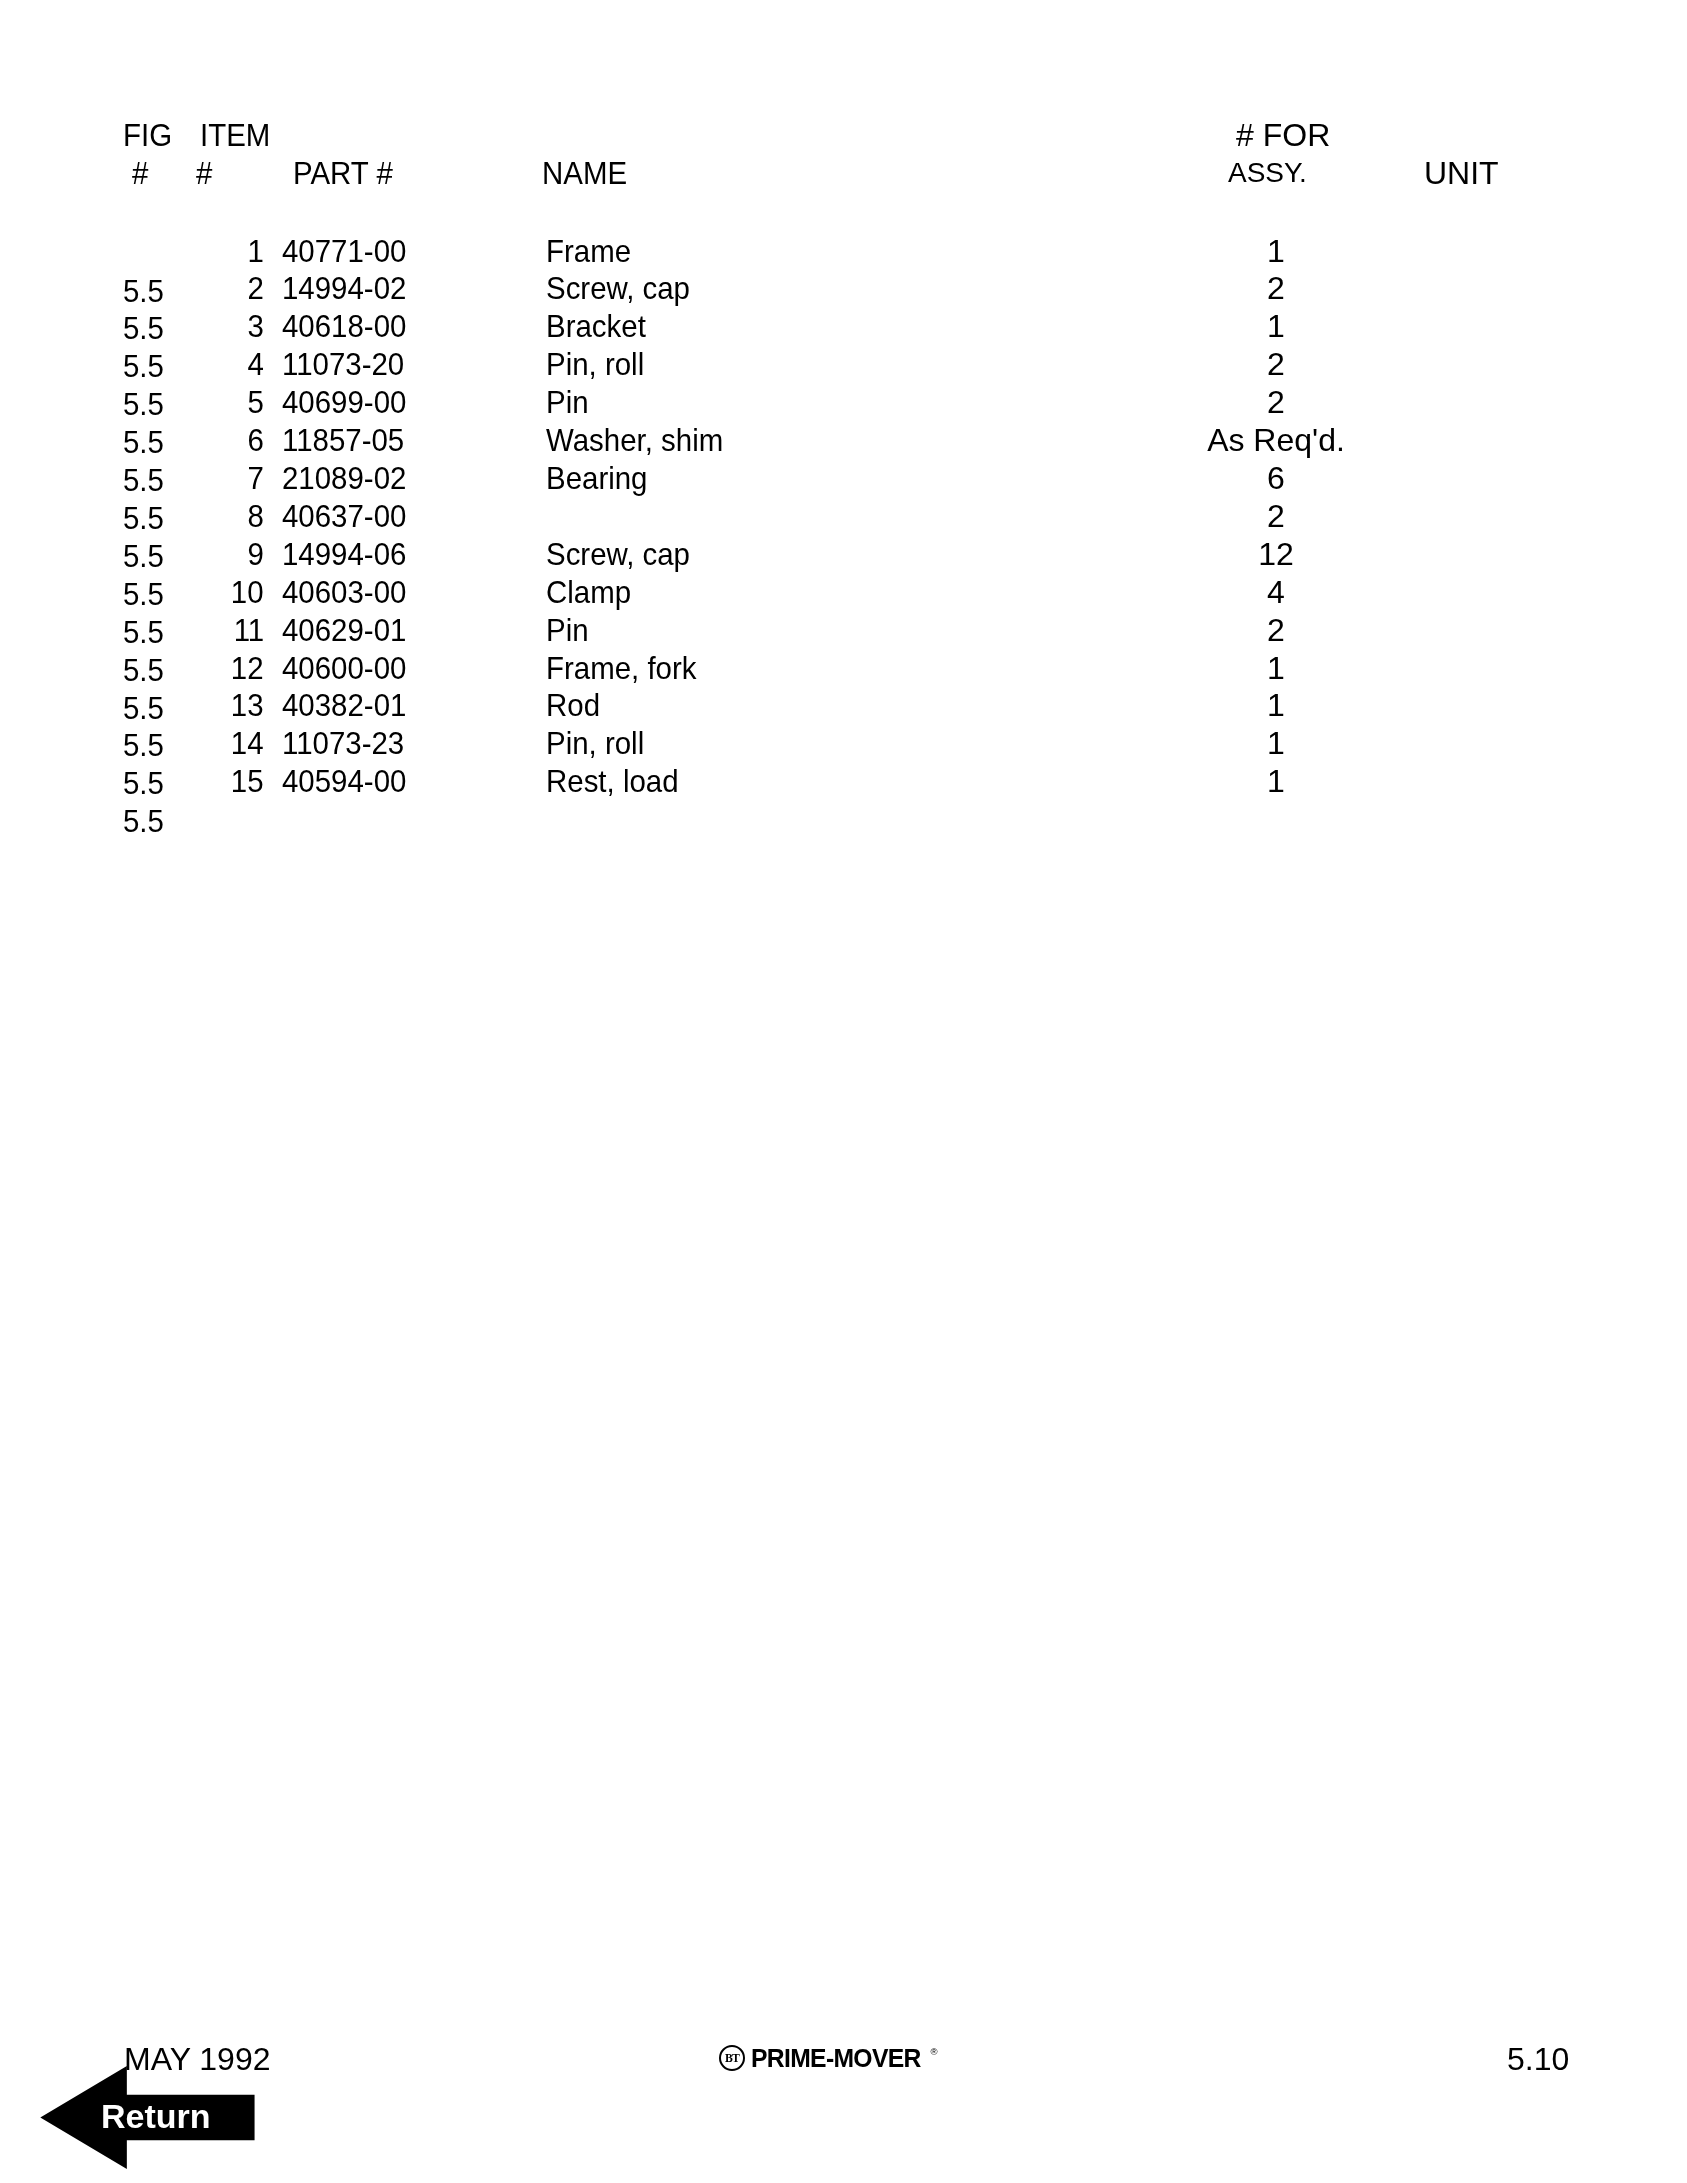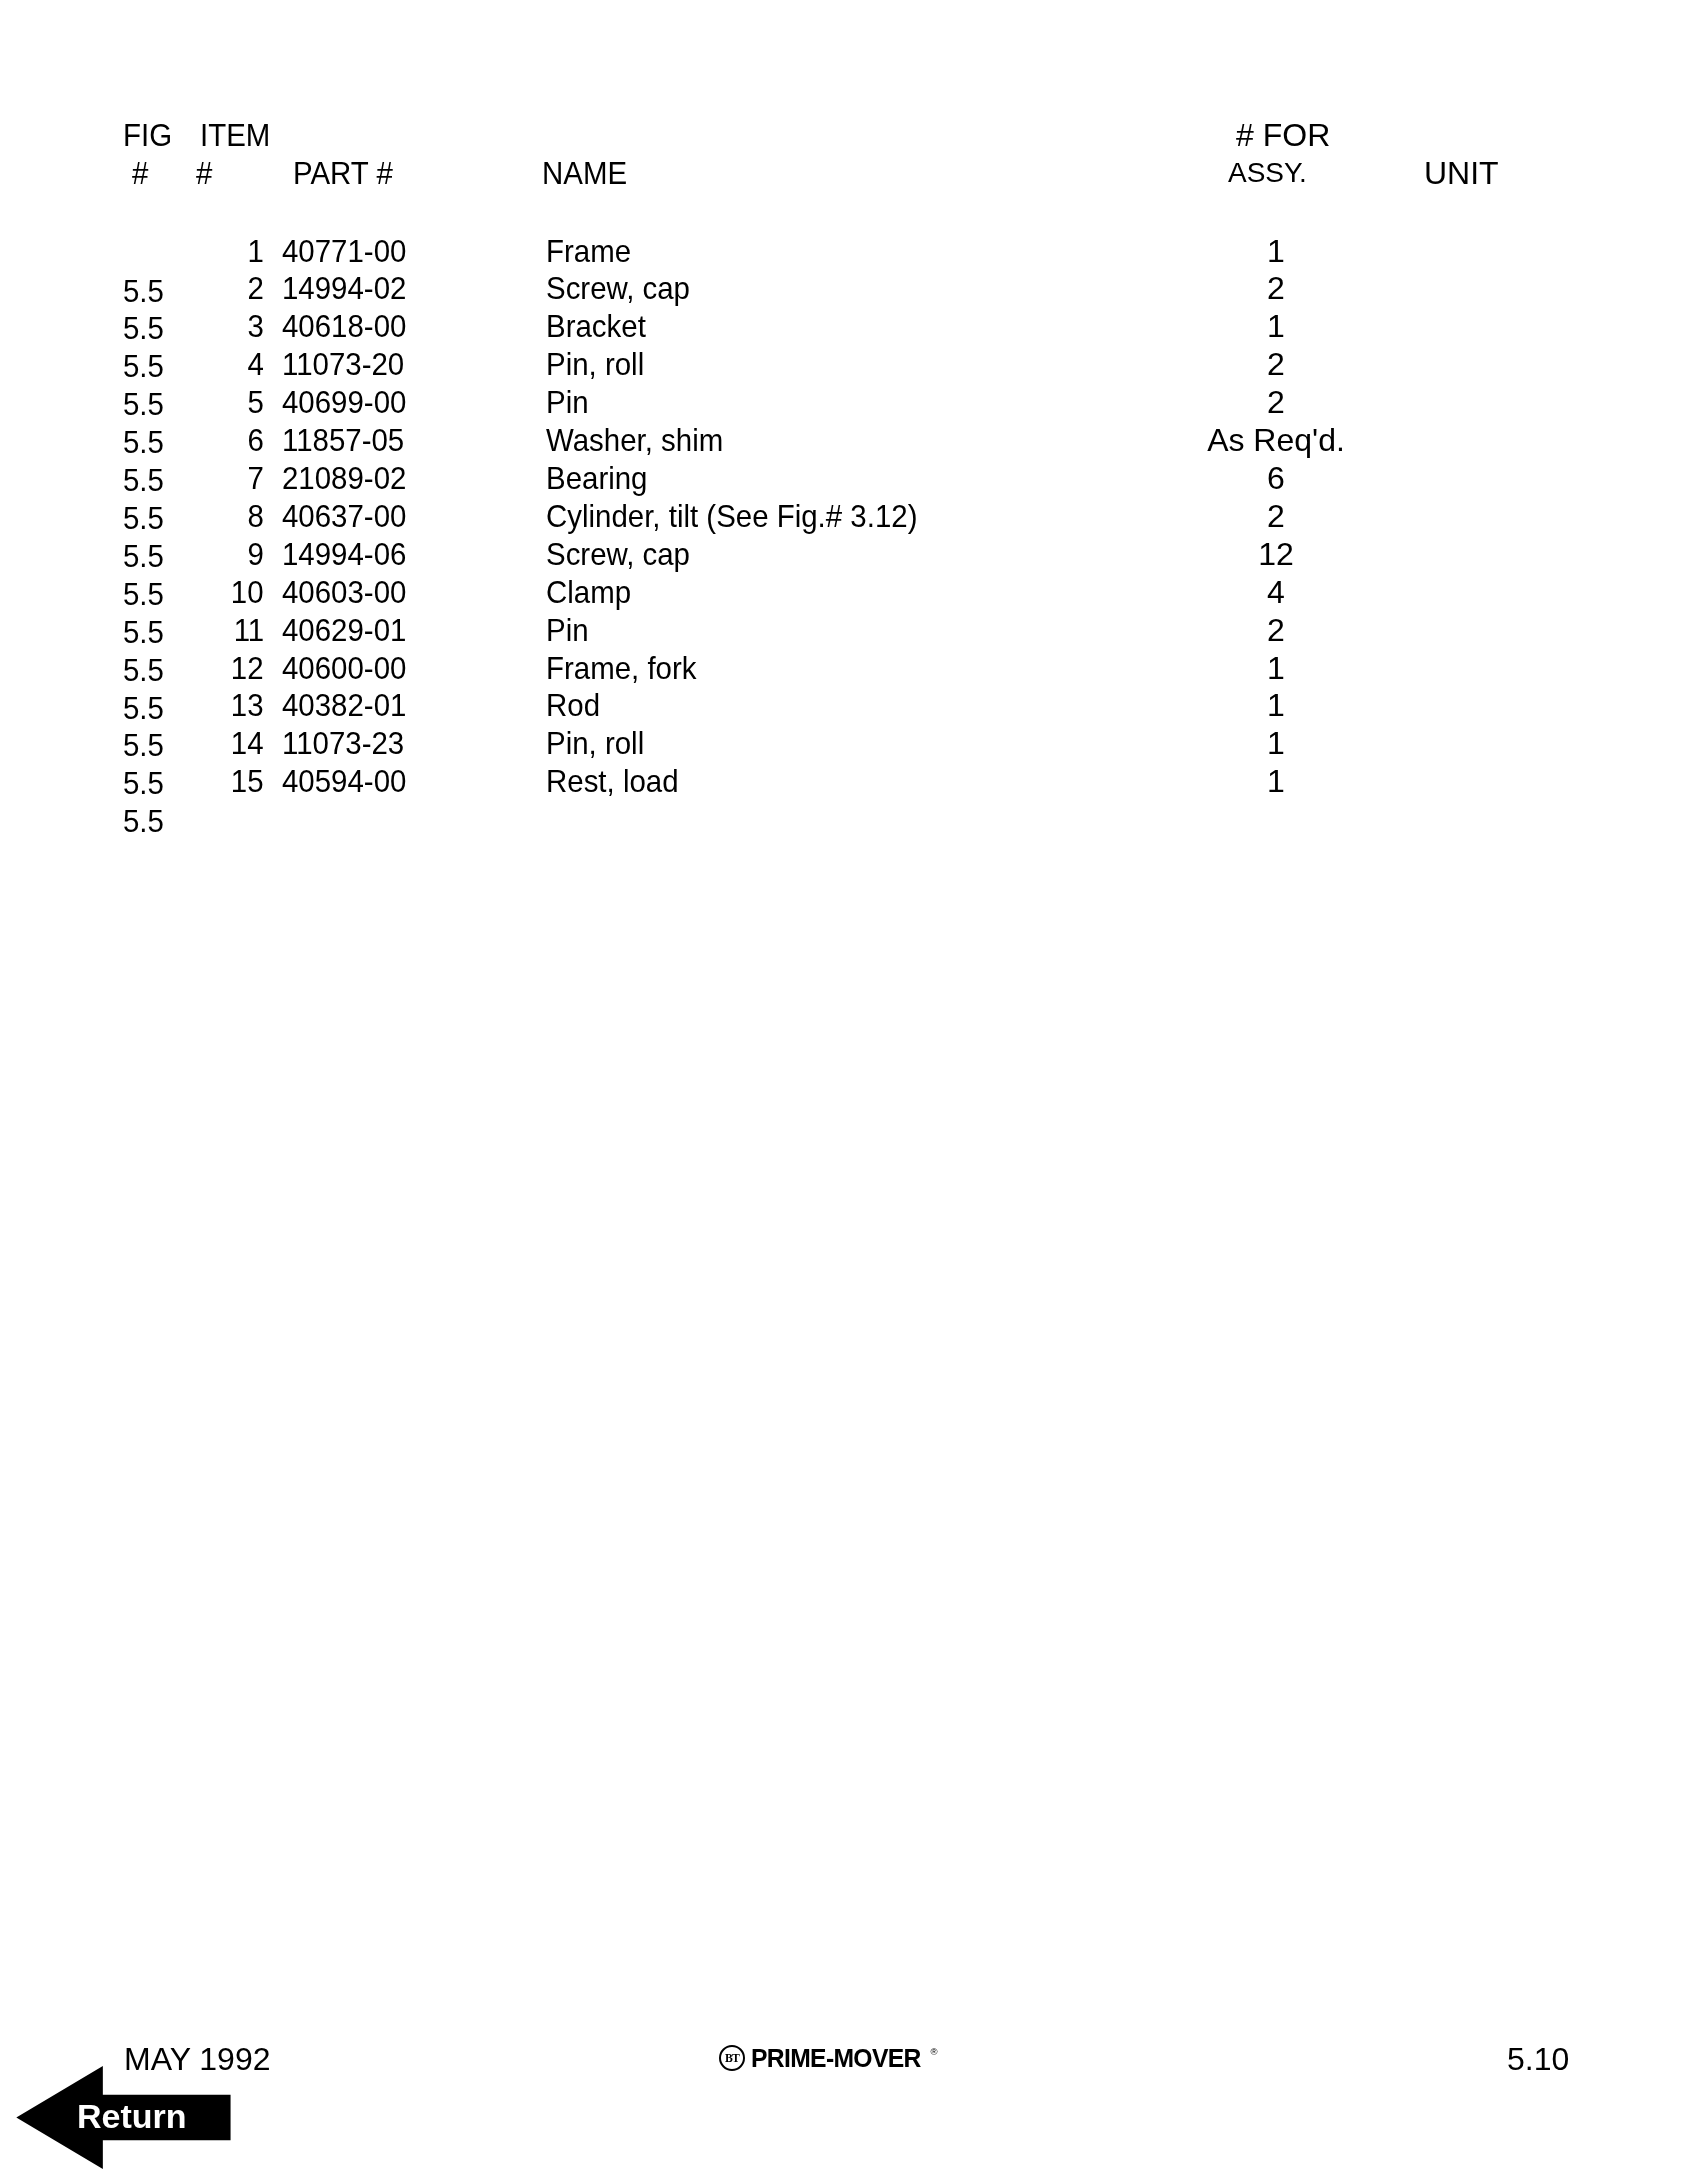--- a/index.html
+++ b/index.html
@@ -26,21 +26,21 @@
     .c-part { position: absolute; left: 282px; }
     .c-name { position: absolute; left: 546px; }
     .c-assy { position: absolute; left: 1138px; width: 276px; text-align: center; }
     .c-unit { position: absolute; left: 1424px; }
 
     .footer-date { font-size: 32px; left: 124px; top: 2041px; }
     .footer-page { font-size: 32px; left: 1507px; top: 2041px; }
 
     .return-btn {
       position: absolute;
-      left: 16px;
+      left: 40px;
       top: 2066px;
       width: 219px;
       height: 103px;
       cursor: pointer;
     }
     .return-btn svg { position: absolute; left: 0; top: 0; }
     .return-label {
       position: absolute;
       left: 61px;
       top: 30px;
@@ -156,21 +156,20 @@
     <span class="cell c-item"><span class="narrow" style="transform-origin:right center;">7</span></span>
     <span class="cell c-part"><span class="narrow">21089-02</span></span>
     <span class="cell c-name"><span class="narrow">Bearing</span></span>
     <span class="cell c-assy">6</span>
     <span class="cell c-unit"></span>
   </div>
   <div class="row" style="top:497px;">
     <span class="cell c-fig"><span class="narrow">5.5</span></span>
     <span class="cell c-item"><span class="narrow" style="transform-origin:right center;">8</span></span>
     <span class="cell c-part"><span class="narrow">40637-00</span></span>
-    <span class="cell c-name"><span class="narrow">Cylinder, tilt (See Fig.# 3.12)</span></span>
     <span class="cell c-assy">2</span>
     <span class="cell c-unit"></span>
   </div>
   <div class="row" style="top:535px;">
     <span class="cell c-fig"><span class="narrow">5.5</span></span>
     <span class="cell c-item"><span class="narrow" style="transform-origin:right center;">9</span></span>
     <span class="cell c-part"><span class="narrow">14994-06</span></span>
     <span class="cell c-name"><span class="narrow">Screw, cap</span></span>
     <span class="cell c-assy">12</span>
     <span class="cell c-unit"></span>

